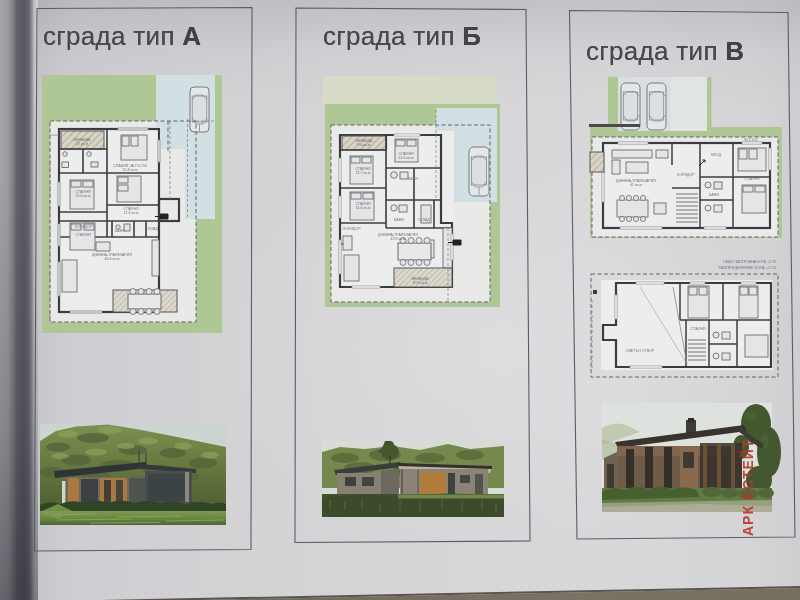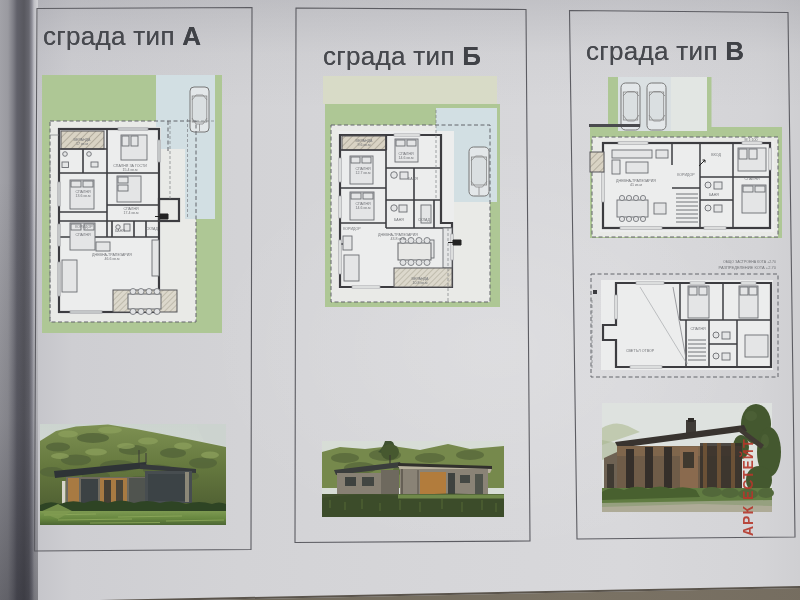--- a/index.html
+++ b/index.html
@@ -16,21 +16,21 @@
     background:linear-gradient(90deg,#696357,#756e60 40%,#7a7264 70%,#756d60 100%);
     transform:rotate(-1.15deg);transform-origin:0 0;
     border-top:2px solid #5a544c;}
   #fold{left:0;top:0;width:38px;height:600px;
     background:linear-gradient(90deg,#a2a2a8 0,#9a9aa0 8px,#7e7e86 13px,#61616a 17px,#58585f 24px,#67676f 29px,#90909a 32px,#bebec4 34px,#cfcfd3 37px);}
   #folddark{left:0;top:0;width:38px;height:600px;
     background:linear-gradient(180deg, rgba(40,40,48,0) 30%, rgba(40,40,48,0.20) 70%, rgba(28,28,36,0.45) 100%);}
   .title{color:#47494e;font-size:26px;letter-spacing:0.3px;white-space:nowrap;text-shadow:0 0 0.6px #50525a;filter:blur(0.25px);}
   .title b{font-weight:700;color:#404247;}
   #t1{left:43px;top:21px;}
-  #t2{left:323px;top:21px;margin-top:20px;}
+  #t2{left:323px;top:21px;}
   #t3{left:586px;top:36px;}
   #wm{left:740px;top:536px;color:#b5372b;font-weight:700;
       font-size:14px;letter-spacing:1px;transform:rotate(-90deg);
       transform-origin:0 0;white-space:nowrap;opacity:0.9;}
 </style>
 </head>
 <body>
 <div class="lay" id="paper"></div>
 <div class="lay" id="table"></div>
 <div class="lay" id="fold"></div>

